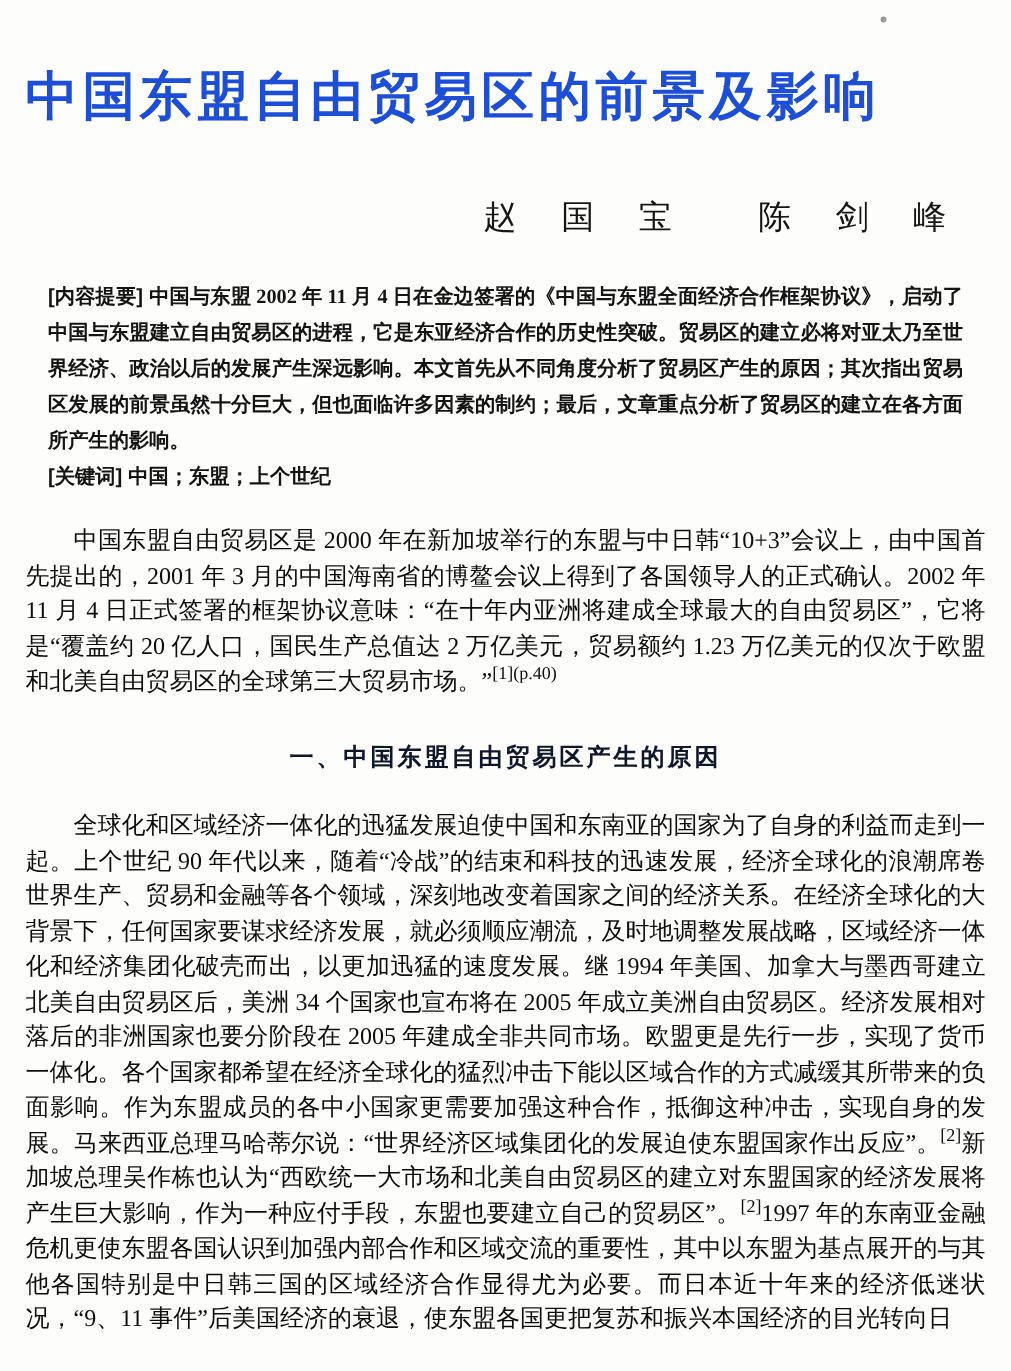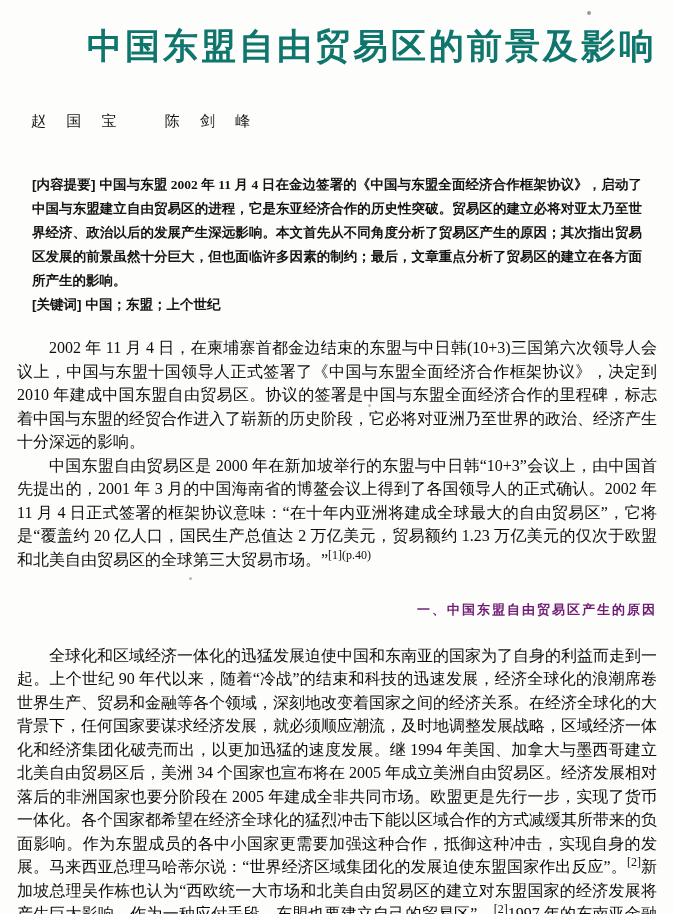--- a/index.html
+++ b/index.html
@@ -9,38 +9,38 @@
     height: 914px;
     margin: 0 auto;
     background: #fdfdfb;
     overflow: hidden;
     box-sizing: border-box;
     padding: 12px 17px 0 17px;
     color: #111;
     font-family: "Liberation Serif", "DejaVu Serif", serif;
   }
   h1.title {
-    margin: 14px 0 0 0;
-    text-align: right;
+    margin: 32px 0 0 0;
+    text-align: left;
     font-size: 35px;
     font-weight: bold;
     letter-spacing: 3px;
     line-height: 1.2;
-    color: #0f766e;
+    color: #1d4ed8;
   }
   .authors {
     margin-top: 44px;
-    text-align: left;
-    font-size: 15px;
+    text-align: right;
+    font-size: 22px;
     letter-spacing: 0.55em;
     color: #161616;
   }
   .authors .author { margin: 0 14px; }
   .abstract {
-    margin: 42px 15px 0 15px;
+    margin: 26px 15px 0 15px;
     font-size: 13.5px;
     line-height: 24px;
     font-weight: bold;
     text-align: justify;
     color: #141414;
   }
   .abstract p { margin: 0; }
   .abstract .lab {
     font-family: "Liberation Sans", "DejaVu Sans", sans-serif;
     font-weight: bold;
@@ -49,25 +49,25 @@
   .body-text {
     margin-top: 19px;
     font-size: 16px;
     line-height: 23.5px;
     text-align: justify;
     color: #0d0d0d;
   }
   .body-text p.bp { margin: 0; text-indent: 2em; }
   h2.section-heading {
     margin: 27px 0 22px 0;
-    text-align: right;
-    font-size: 13px;
+    text-align: center;
+    font-size: 16px;
     font-weight: bold;
     letter-spacing: 2px;
-    color: #701a75;
+    color: #0f172a;
   }
   sup.cite {
     font-size: 12px;
     line-height: 0;
     vertical-align: super;
     letter-spacing: 0;
   }
   .speck {
     position: absolute;
     background: #9a9a96;
@@ -93,21 +93,20 @@
     <span class="author">陈 剑 峰</span>
   </div>
 
   <div class="abstract">
     <p><span class="lab">[内容提要]</span><span>中国与东盟 2002 年 11 月 4 日在金边签署的《中国与东盟全面经济合作框架协议》，启动了中国与东盟建立自由贸易区的进程，它是东亚经济合作的历史性突破。贸易区的建立必将对亚太乃至世界经济、政治以后的发展产生深远影响。本文首先从不同角度分析了贸易区产生的原因；其次指出贸易区发展的前景虽然十分巨大，但也面临许多因素的制约；最后，文章重点分析了贸易区的建立在各方面所产生的影响。</span></p>
     <p><span class="lab">[关键词]</span><span>中国；东盟；上个世纪</span></p>
   </div>
 
   <div class="body-text">
 
-    <p class="bp"><span>2002 年 11 月 4 日，在柬埔寨首都金边结束的东盟与中日韩(10+3)三国第六次领导人会议上，中国与东盟十国领导人正式签署了《中国与东盟全面经济合作框架协议》，决定到 2010 年建成中国东盟自由贸易区。协议的签署是中国与东盟全面经济合作的里程碑，标志着中国与东盟的经贸合作进入了崭新的历史阶段，它必将对亚洲乃至世界的政治、经济产生十分深远的影响。</span></p>
 
     <p class="bp"><span>中国东盟自由贸易区是 2000 年在新加坡举行的东盟与中日韩“10+3”会议上，由中国首先提出的，2001 年 3 月的中国海南省的博鳌会议上得到了各国领导人的正式确认。2002 年 11 月 4 日正式签署的框架协议意味：“在十年内亚洲将建成全球最大的自由贸易区”，它将是“覆盖约 20 亿人口，国民生产总值达 2 万亿美元，贸易额约 1.23 万亿美元的仅次于欧盟和北美自由贸易区的全球第三大贸易市场。”</span><sup class="cite">[1](p.40)</sup></p>
 
     <h2 class="section-heading">一、中国东盟自由贸易区产生的原因</h2>
 
     <p class="bp"><span>全球化和区域经济一体化的迅猛发展迫使中国和东南亚的国家为了自身的利益而走到一起。上个世纪 90 年代以来，随着“冷战”的结束和科技的迅速发展，经济全球化的浪潮席卷世界生产、贸易和金融等各个领域，深刻地改变着国家之间的经济关系。在经济全球化的大背景下，任何国家要谋求经济发展，就必须顺应潮流，及时地调整发展战略，区域经济一体化和经济集团化破壳而出，以更加迅猛的速度发展。继 1994 年美国、加拿大与墨西哥建立北美自由贸易区后，美洲 34 个国家也宣布将在 2005 年成立美洲自由贸易区。经济发展相对落后的非洲国家也要分阶段在 2005 年建成全非共同市场。欧盟更是先行一步，实现了货币一体化。各个国家都希望在经济全球化的猛烈冲击下能以区域合作的方式减缓其所带来的负面影响。作为东盟成员的各中小国家更需要加强这种合作，抵御这种冲击，实现自身的发展。马来西亚总理马哈蒂尔说：“世界经济区域集团化的发展迫使东盟国家作出反应”。</span><sup class="cite">[2]</sup><span>新加坡总理吴作栋也认为“西欧统一大市场和北美自由贸易区的建立对东盟国家的经济发展将产生巨大影响，作为一种应付手段，东盟也要建立自己的贸易区”。</span><sup class="cite">[2]</sup><span>1997 年的东南亚金融危机更使东盟各国认识到加强内部合作和区域交流的重要性，其中以东盟为基点展开的与其他各国特别是中日韩三国的区域经济合作显得尤为必要。而日本近十年来的经济低迷状况，“9、11 事件”后美国经济的衰退，使东盟各国更把复苏和振兴本国经济的目光转向日</span></p>
 
   </div>
 
 </div>

